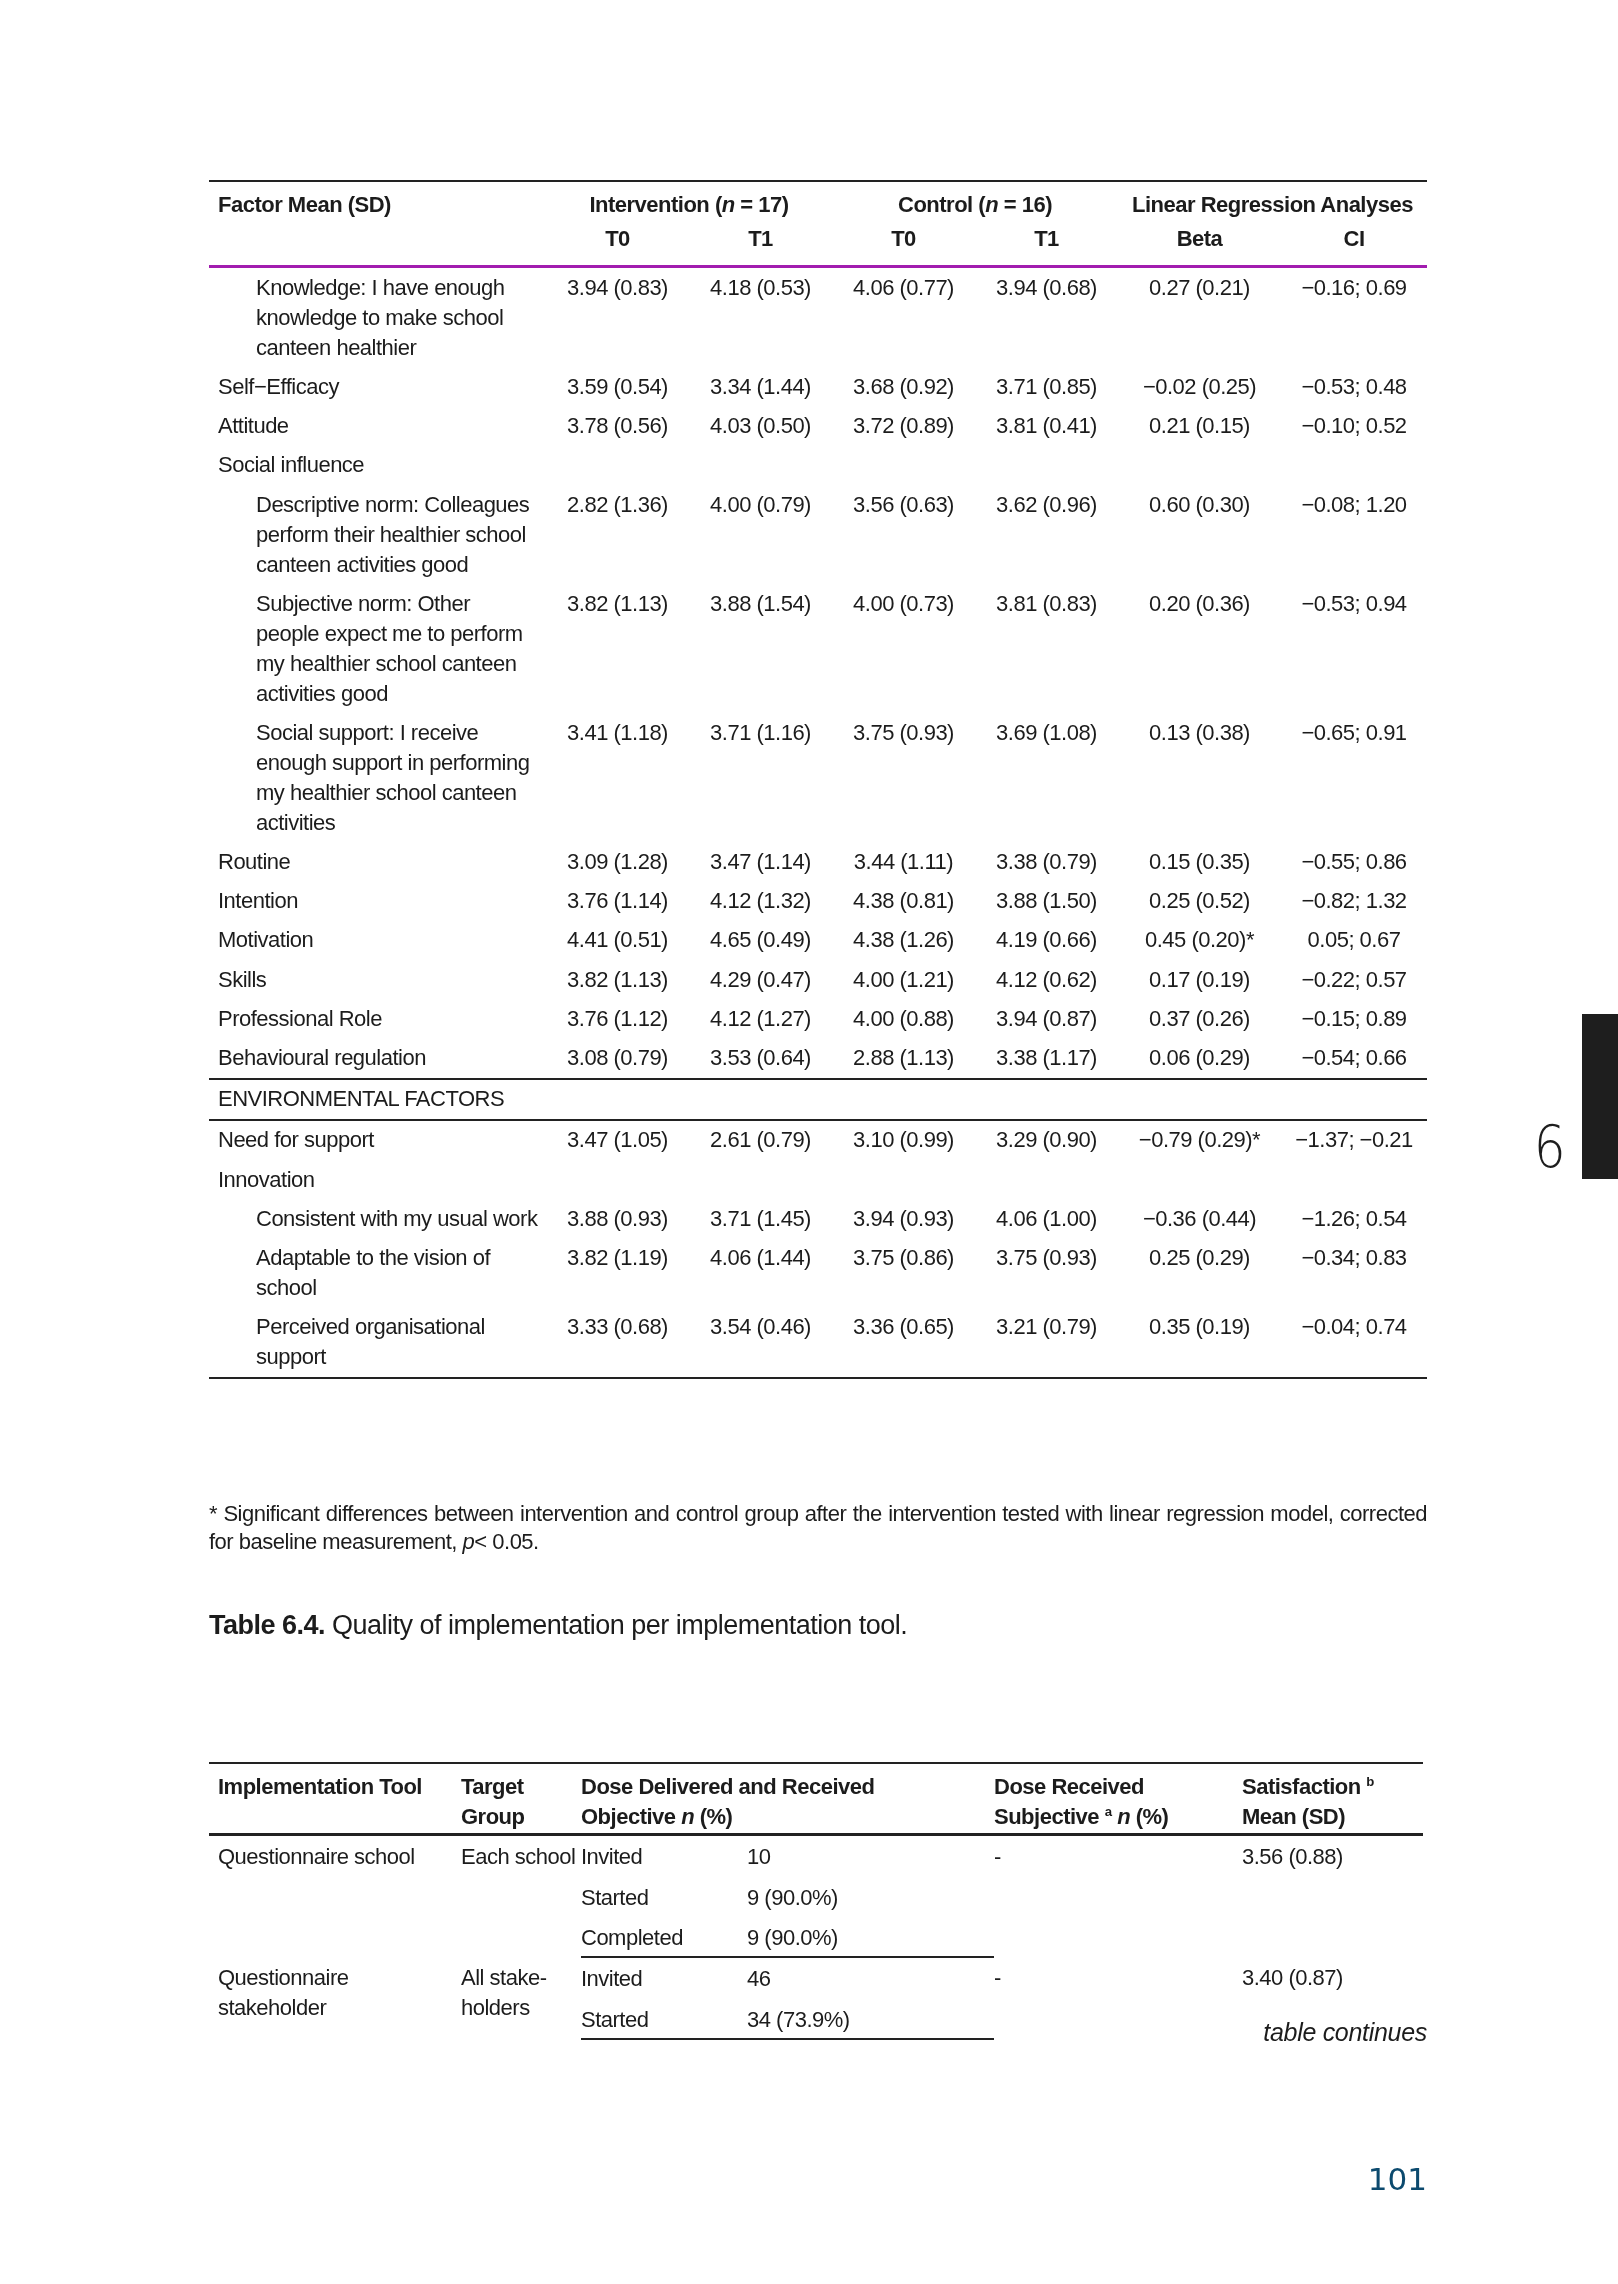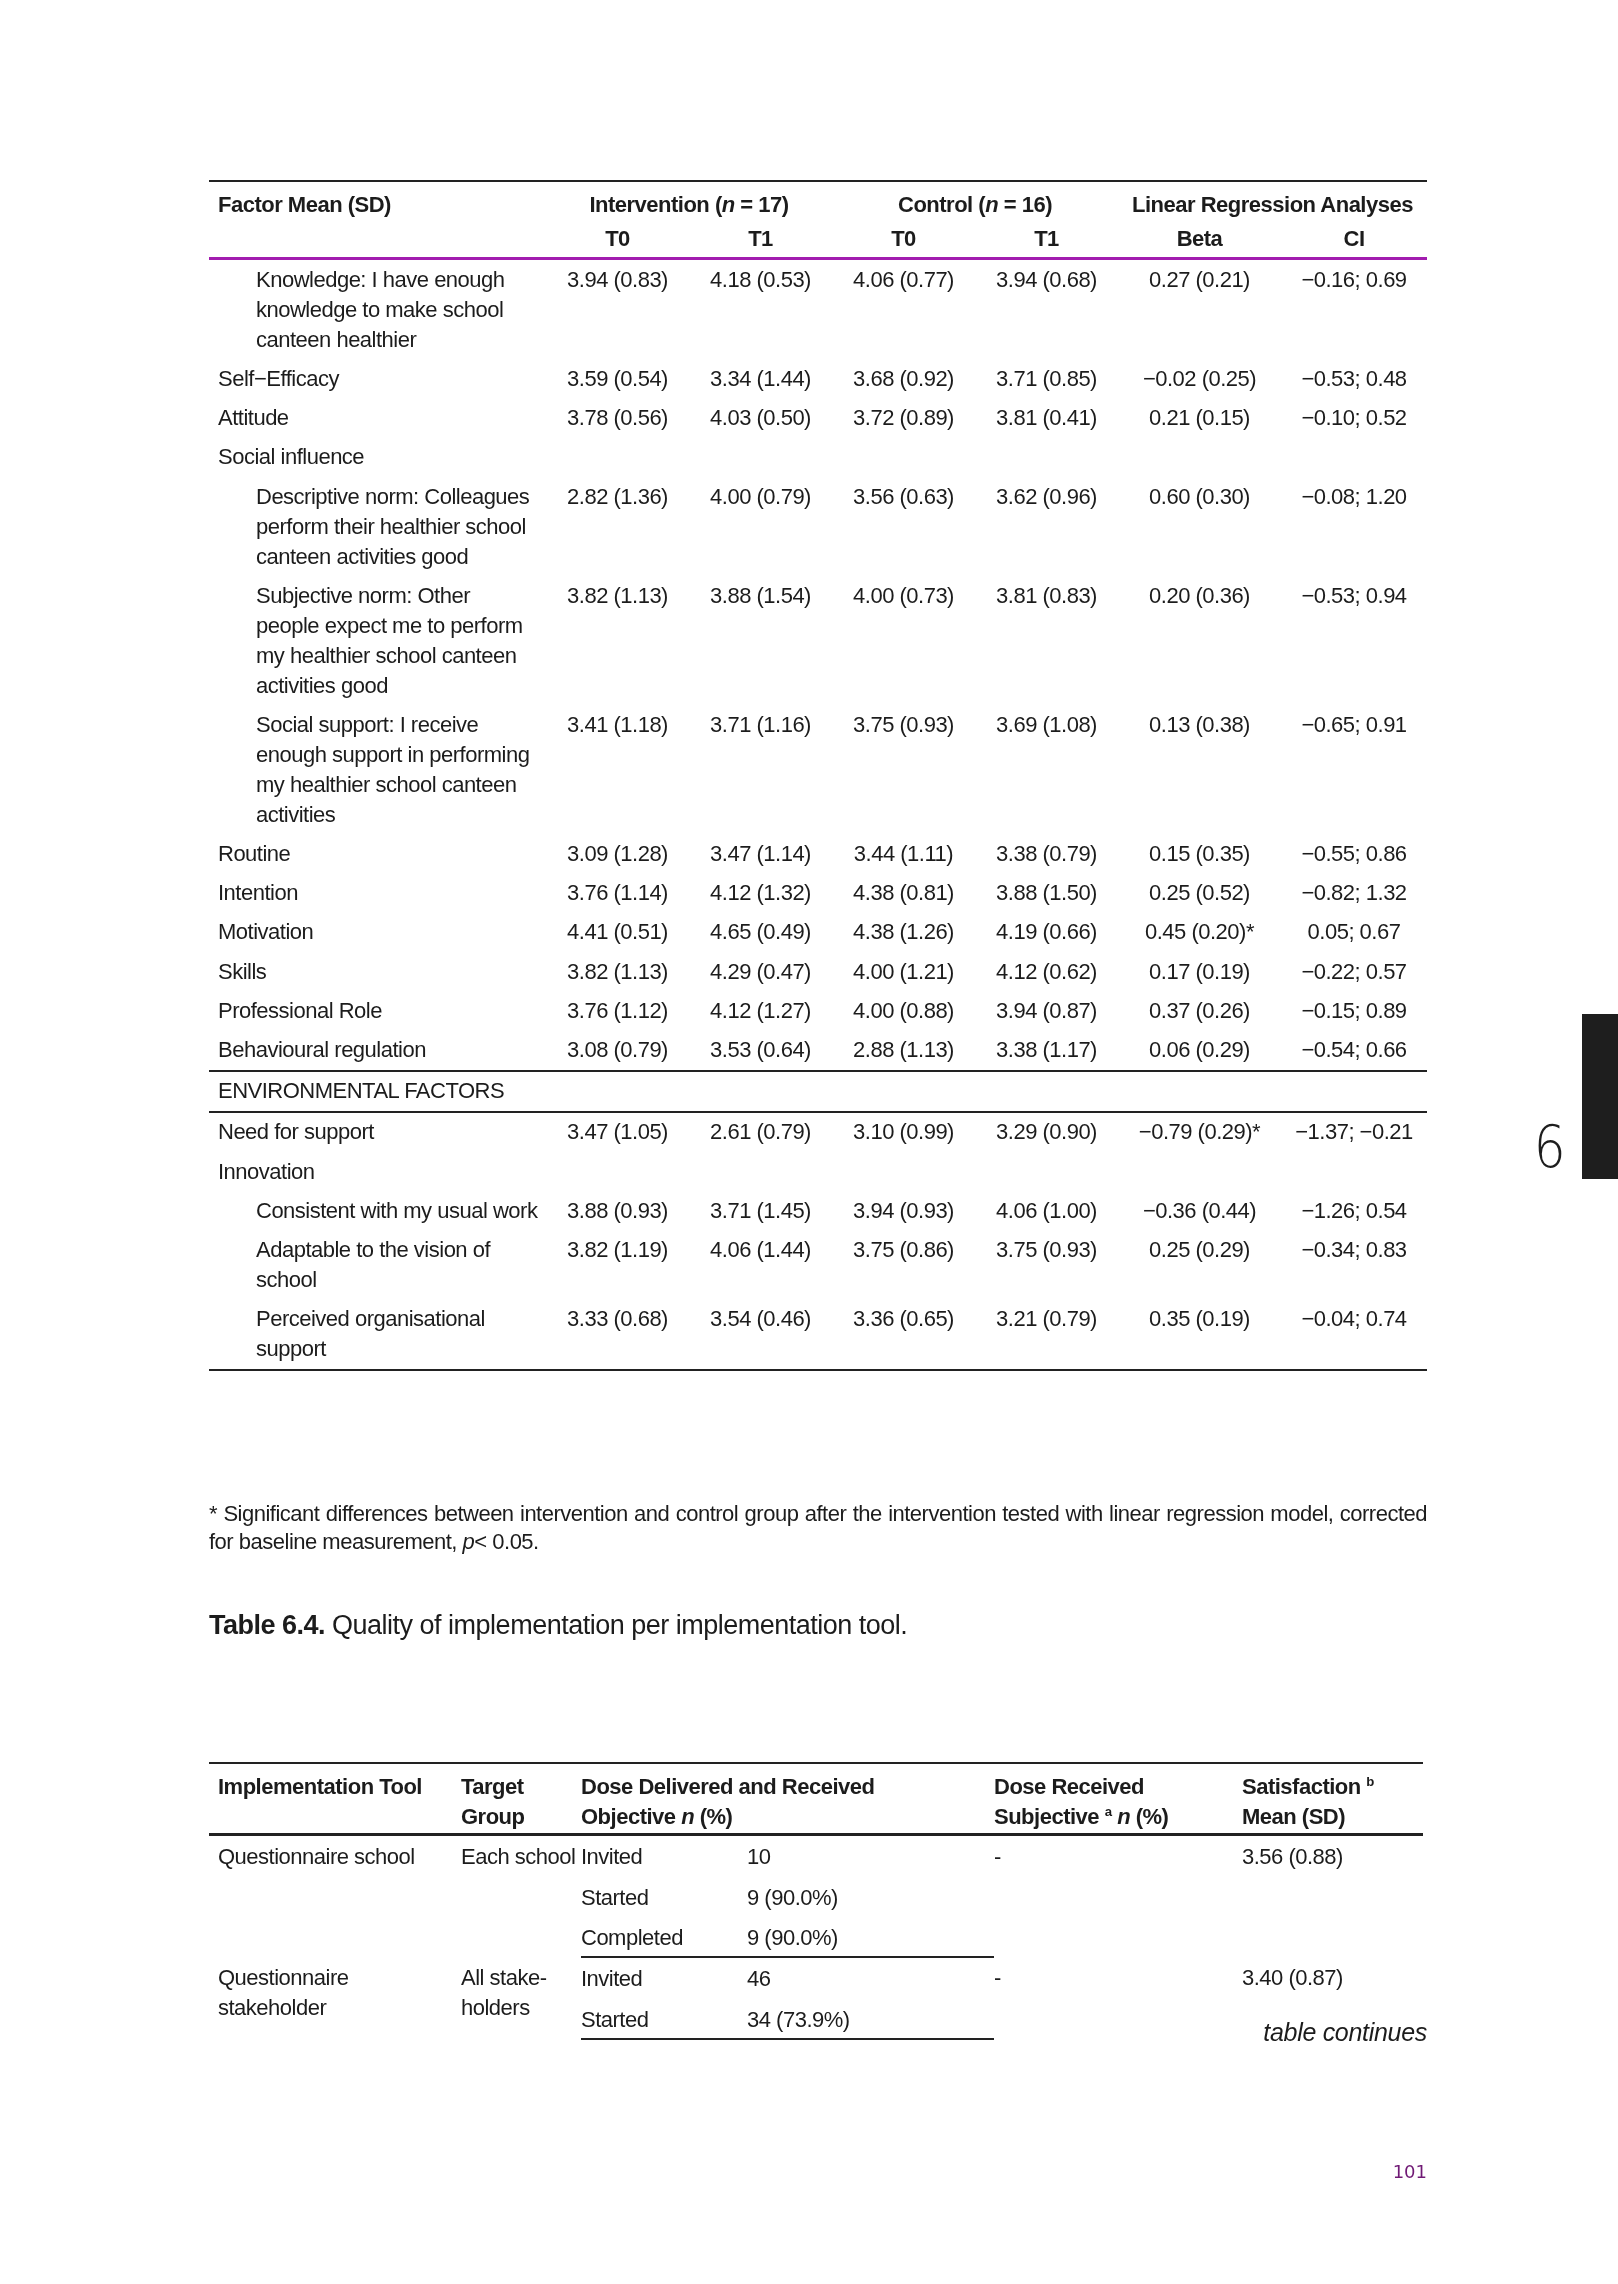--- a/index.html
+++ b/index.html
@@ -9,21 +9,21 @@
   }
   .page { position: absolute; left: 0; top: 0; width: 1619px; height: 2284px; }
   .t1 {
     position: absolute; left: 209px; top: 180px; width: 1218px;
     border-collapse: collapse; font-size: 22px; line-height: 30px;
     font-stretch: condensed; letter-spacing: -0.5px;
   }
   .t1 th { font-weight: bold; padding: 0; }
   .t1 td { padding: 0; vertical-align: top; }
   .t1 .hr1 th { padding-top: 7.6px; padding-bottom: 4.6px; }
-  .t1 .hr2 th { padding-bottom: 3px; }
+  .t1 .hr2 th { padding-bottom: 11px; }
   .t1 thead { border-top: 2.3px solid #222; border-bottom: 3px solid #a21caf; }
   .t1 col.c0 { width: 337px; }
   .t1 col.cv { width: 143px; }
   .t1 col.cb { width: 163px; }
   .t1 col.cc { width: 146px; }
   .t1 .num { text-align: center; white-space: nowrap; }
   .t1 .lab { text-align: left; padding-left: 9px; padding-right: 7.6px; }
   .t1 .lab.indent { padding-left: 47px; }
   .t1 tbody tr td { padding-top: 4.6px; padding-bottom: 4.6px; }
   .t1 tr.section-end td { border-bottom: 2.3px solid #222; }
@@ -54,22 +54,22 @@
   .t2 col.c { width: 166px; }
   .t2 col.d { width: 247px; }
   .t2 col.e { width: 248px; }
   .t2 col.f { width: 181px; }
   .t2 .pl { padding-left: 9px; }
   .cont {
     position: absolute; right: 192px; top: 2018px; font-size: 25px; font-style: italic;
     letter-spacing: -0.3px;
   }
   .pagenum {
-    position: absolute; right: 192px; top: 2161px; font-size: 18px;
-    font-family: "DejaVu Sans", sans-serif; font-weight: normal; color: #701a75;
+    position: absolute; right: 192px; top: 2161px; font-size: 31px;
+    font-family: "DejaVu Sans", sans-serif; font-weight: normal; color: #0c4a6e;
   }
   .chapter-tab {
     position: absolute; left: 1582px; top: 1014px; width: 37px; height: 165px; background: #1e1e1e;
   }
   .chapter-num {
     position: absolute; left: 1531px; top: 1112px; font-size: 59px; font-weight: 300;
     font-family: "DejaVu Sans", sans-serif; color: #1e1e1e; transform: scaleX(0.85);
   }
   sup { font-size: 60%; line-height: 0; }
   i { font-style: italic; }

